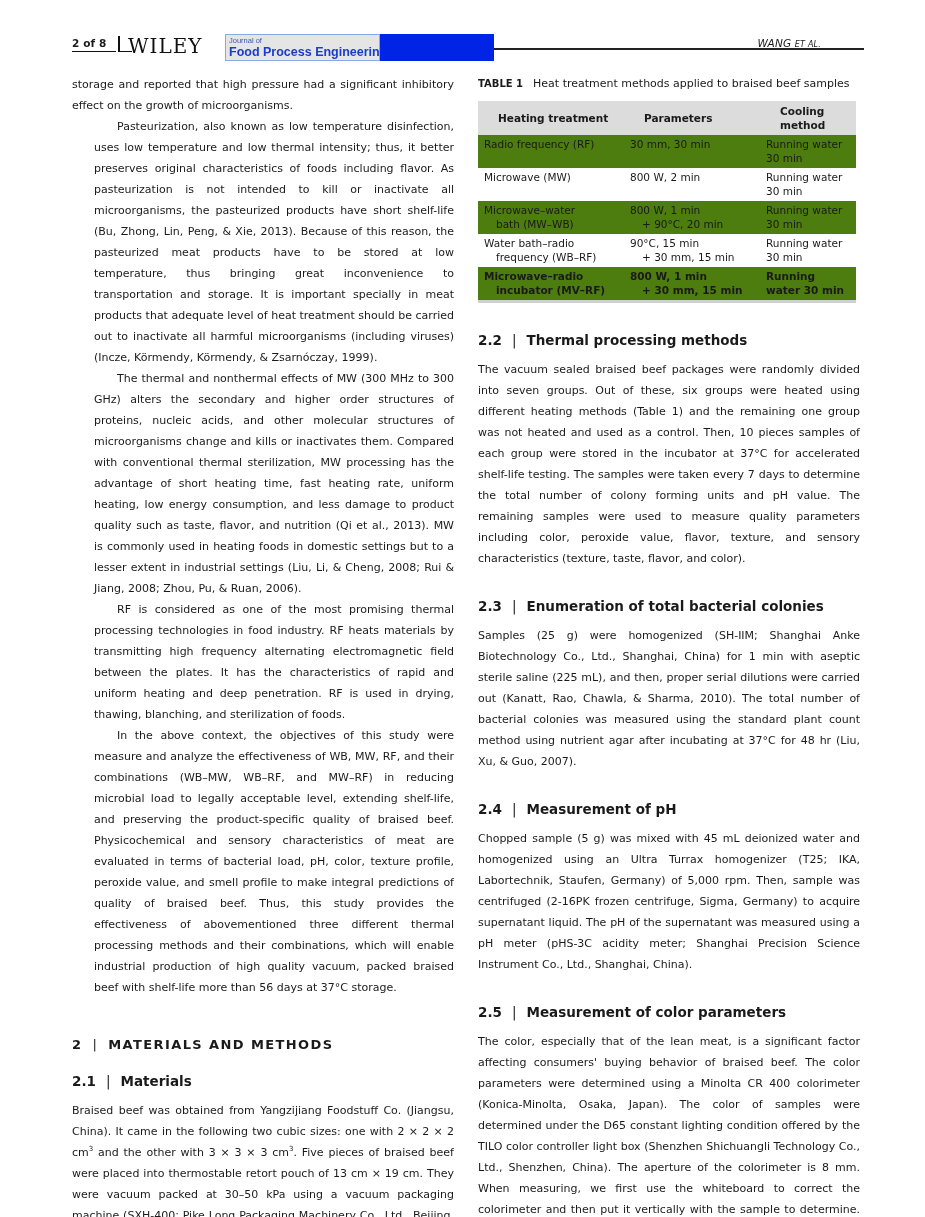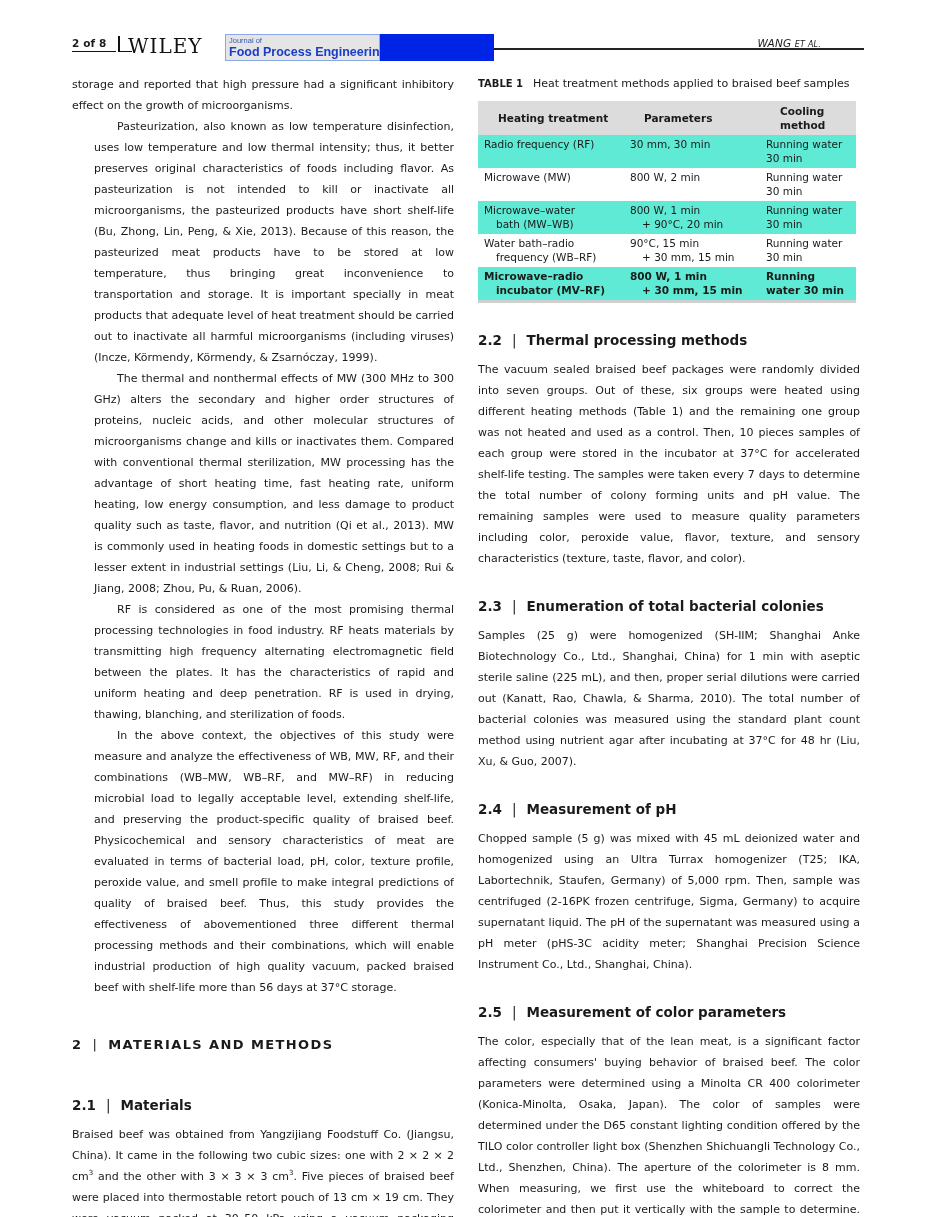--- a/index.html
+++ b/index.html
@@ -33,29 +33,29 @@
     .running-head .sc { font-size: 8px; }
 
     .col { position: absolute; top: 74px; width: 382px; font-size: 11px; line-height: 21px; }
     .col.left { left: 72px; }
     .col.right { left: 478px; }
     p { margin: 0; text-align: justify; }
     p.indent { text-indent: 23px; margin-left: 22px; }
 
     .h1 { font-size: 13px; font-weight: bold; letter-spacing: 1.4px; margin: 36px 0 0 0; line-height: 22px; }
     .h2 { font-size: 13.5px; font-weight: bold; margin: 26px 0 8px 0; line-height: 22px; }
-    .h2.first { margin-top: 38px; }
+    .h2.first { margin-top: 14px; }
     .bar { font-weight: normal; margin: 0 10px; }
 
     .table-caption { font-size: 11px; line-height: 16px; margin-top: 2px; }
     .table-caption .lbl { font-weight: bold; font-size: 10px; margin-right: 10px; }
     table { border-collapse: collapse; width: 378px; margin-top: 9px; font-size: 10.5px; line-height: 13.5px; }
     th { background: #dcdcdc; text-align: left; font-weight: bold; padding: 4px 6px 3px 20px; }
     td { padding: 3px 6px 3px 6px; vertical-align: top; }
-    tr.shade td { background: #5eead4; }
+    tr.shade td { background: #4d7c0f; }
     tr.last td { border-bottom: 3px solid #cfcfcf; font-weight: bold; }
     td .cont { padding-left: 12px; display: block; }
     .c1 { width: 120px; } .c2 { width: 110px; }
     sup { font-size: 7px; line-height: 0; }
   </style>
 </head>
 <body>
 
 <div class="header">
   <span class="page-num">2 of 8</span>

